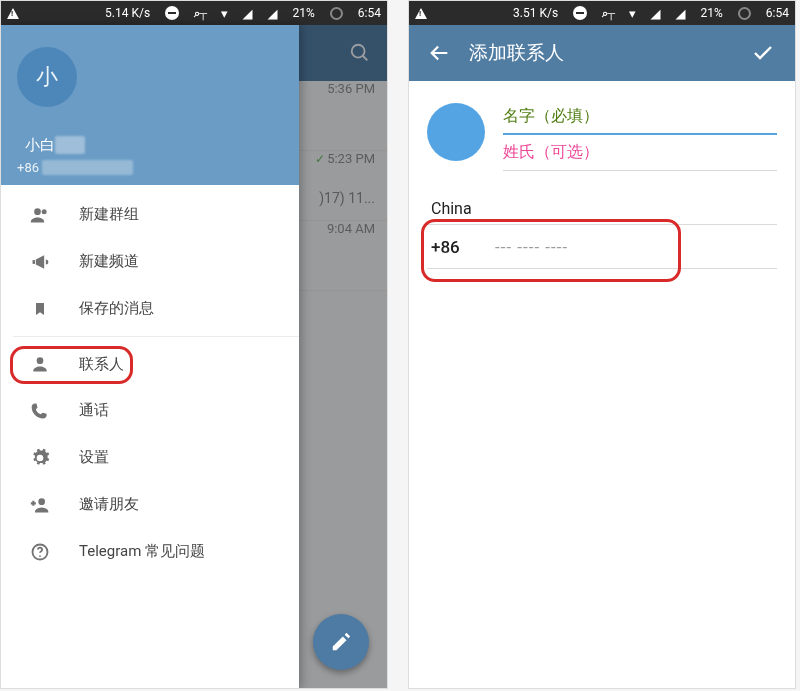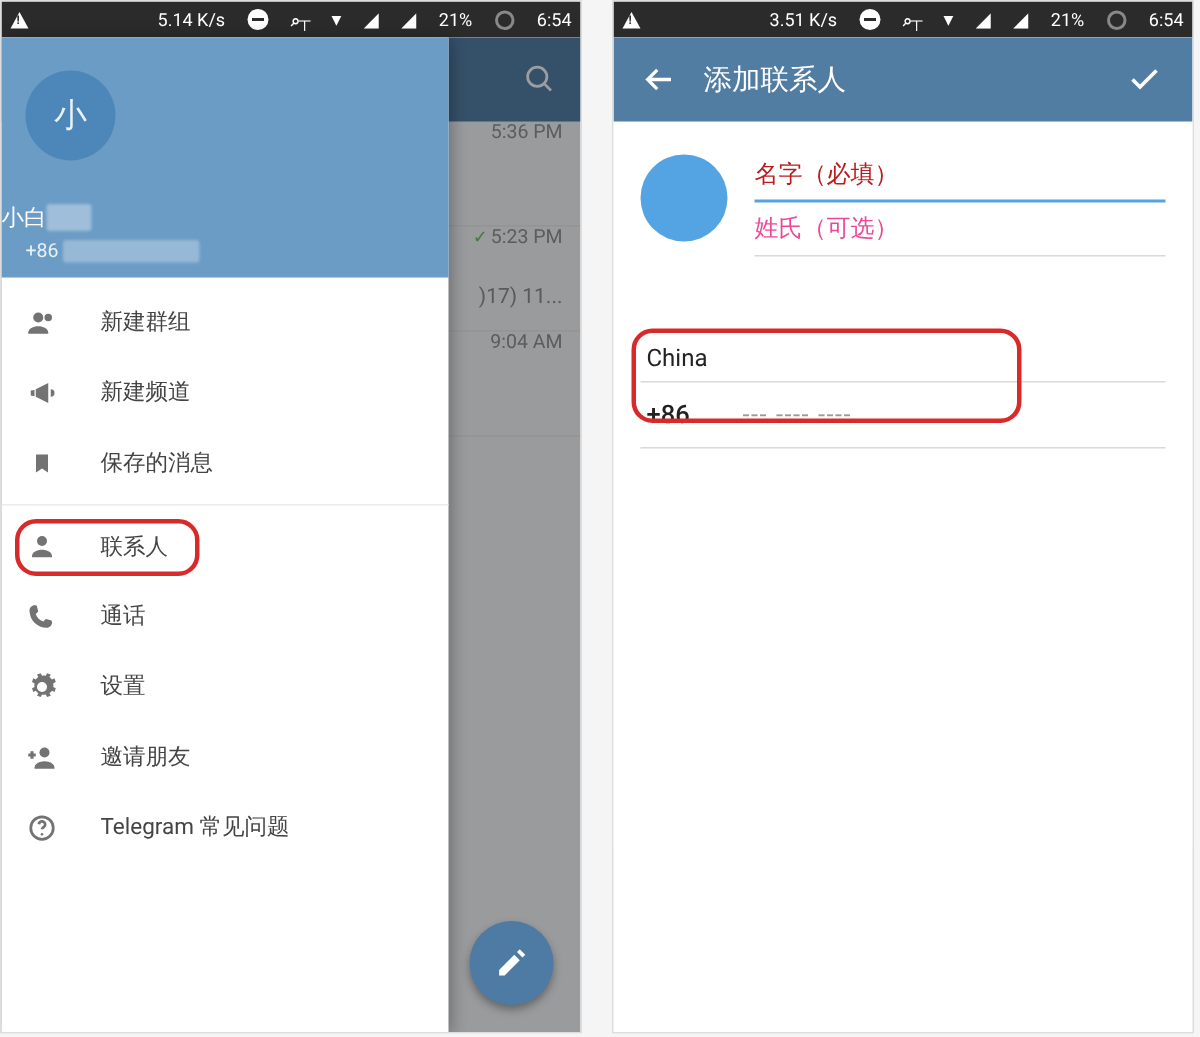--- a/index.html
+++ b/index.html
@@ -28,42 +28,42 @@
   .chat-row .time{ align-self:flex-start; }
   .chat-row .sub { position:absolute; right:12px; margin-top:24px; font-size:14px; color:#8a8a8a;}
   .check{ color:#6fb768; margin-right:2px; font-size:12px;}
   .fab { position:absolute; right:18px; bottom:20px; width:56px; height:56px; border-radius:50%; background:#4e7ba3; display:flex; align-items:center; justify-content:center; box-shadow:0 3px 6px rgba(0,0,0,.35);}
   .fab svg{ fill:#fff;}
   
   .scrim{ position:absolute; inset:0; background:rgba(0,0,0,.35);}
   .drawer { position:absolute; top:0; left:0; width:298px; height:100%; background:#fff; box-shadow:2px 0 10px rgba(0,0,0,.3); display:flex; flex-direction:column;}
   .dr-header{ height:160px; background:#6a9cc5; padding:16px; color:#fff; position:relative;}
   .avatar{ width:60px; height:60px; border-radius:50%; background:#4d87b9; display:flex; align-items:center; justify-content:center; font-size:22px; color:#eaf2f9; margin-top:6px;}
-  .uname{ position:absolute; bottom:30px; left:0; font-size:15px; }
+  .uname{ position:absolute; bottom:30px; left:24px; font-size:15px; }
   .uphone{ position:absolute; bottom:10px; left:16px; font-size:13px; opacity:.85;}
   .uname .blur, .uphone .blur { display:inline-block; background:rgba(255,255,255,.35); color:transparent; border-radius:2px; filter:blur(1px);}
   .menu { flex:1; padding-top:6px;}
-  .mi { height:47px; display:flex; align-items:center; padding:0 16px; gap:28px; color:#444; font-size:15px; cursor:pointer;}
+  .mi { height:47px; display:flex; align-items:center; padding:0 16px; gap:28px; color:#444; font-size:15px; cursor:pointer;margin-left:12px;}
   .mi .ico { width:22px; color:#737373; display:flex; justify-content:center;}
   .mi.sep { border-top:1px solid #ececec; margin-top:4px; padding-top:4px; height:51px;}
   .hl { position:absolute; border:3px solid #d92a2a; border-radius:14px; pointer-events:none;}
   .hl-left { top:321px; left:9px; width:123px; height:38px; z-index:20;}
   
   .right-body{ height:540px; background:#fff; position:relative;}
   .r-toolbar{ height:56px; background:#527da3; display:flex; align-items:center; color:#fff; padding:0 10px;}
   .back{ padding:6px 10px; margin-right:8px;}
   .r-title{ font-size:19px; flex:1;}
   .done{ padding:6px 10px;}
   .form{ padding:18px 18px 0 18px;}
   .row1{ display:flex; gap:18px; align-items:flex-start;}
   .av2{ width:58px; height:58px; border-radius:50%; background:#54a4e3; flex-shrink:0; margin-top:4px;}
   .fields{ flex:1;}
   .tf { height:36px; display:flex; align-items:center; font-size:16px; color:#ec4899; border-bottom:1.5px solid #d9d9d9;}
-  .tf.first{ border-bottom:2px solid #56a3e2; color:#b91c1c;}
-  .country{ margin-top:58px; font-size:16px; color:#222; padding:0 4px 6px 4px; border-bottom:1.5px solid #dadada;}
+  .tf.first{ border-bottom:2px solid #56a3e2; color:#4d7c0f;}
+  .country{ margin-top:28px; font-size:16px; color:#222; padding:0 4px 6px 4px; border-bottom:1.5px solid #dadada;}
   .phone-row{ display:flex; align-items:center; height:44px; border-bottom:1.5px solid #dadada; padding:0 4px; font-size:17px; color:#222;}
   .cc{ width:64px; font-weight:500;}
   .ph-pl{ color:#9b9b9b; letter-spacing:1px;}
   
   .phone.right .hl2 { position:absolute; top:194px; left:12px; width:260px; height:63px; border:3px solid #d92a2a; border-radius:14px; pointer-events:none;}
   svg{ display:block;}
 </style>
 </head>
 <body>
 

